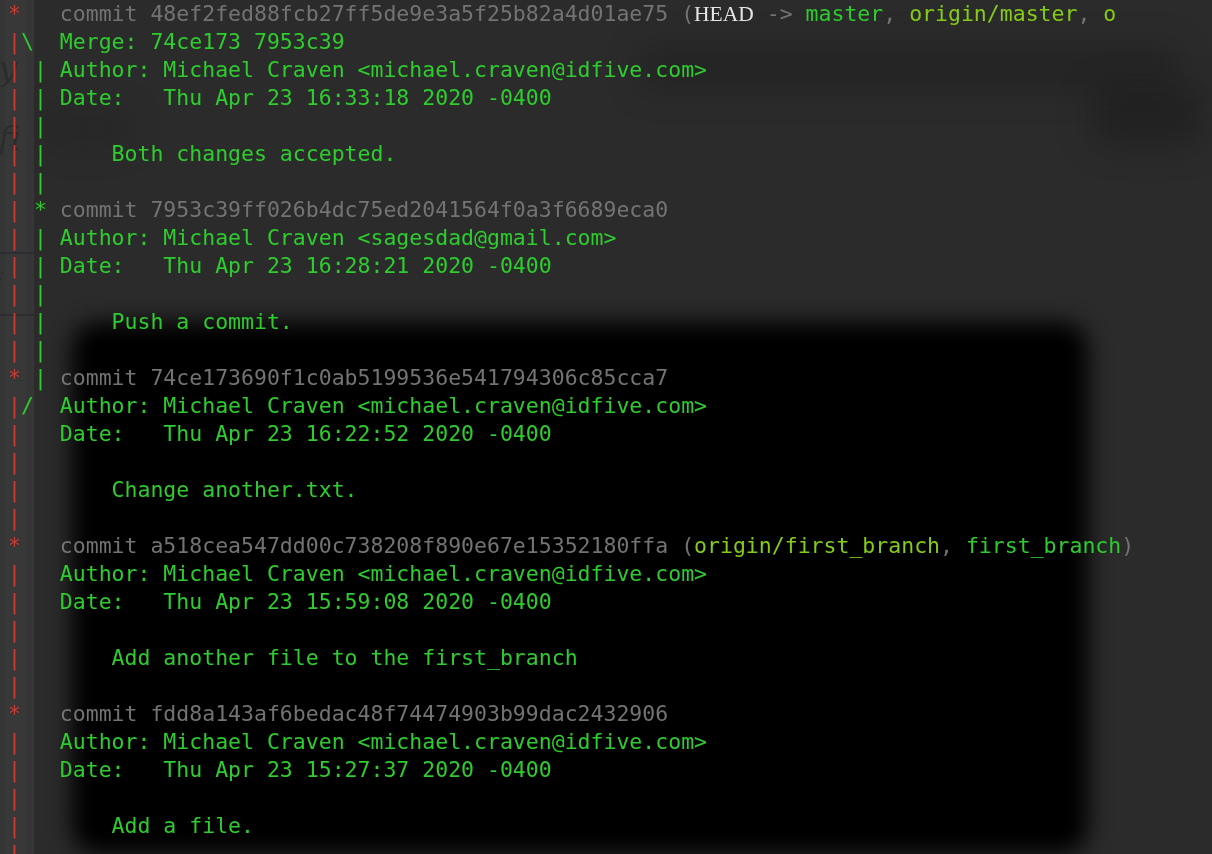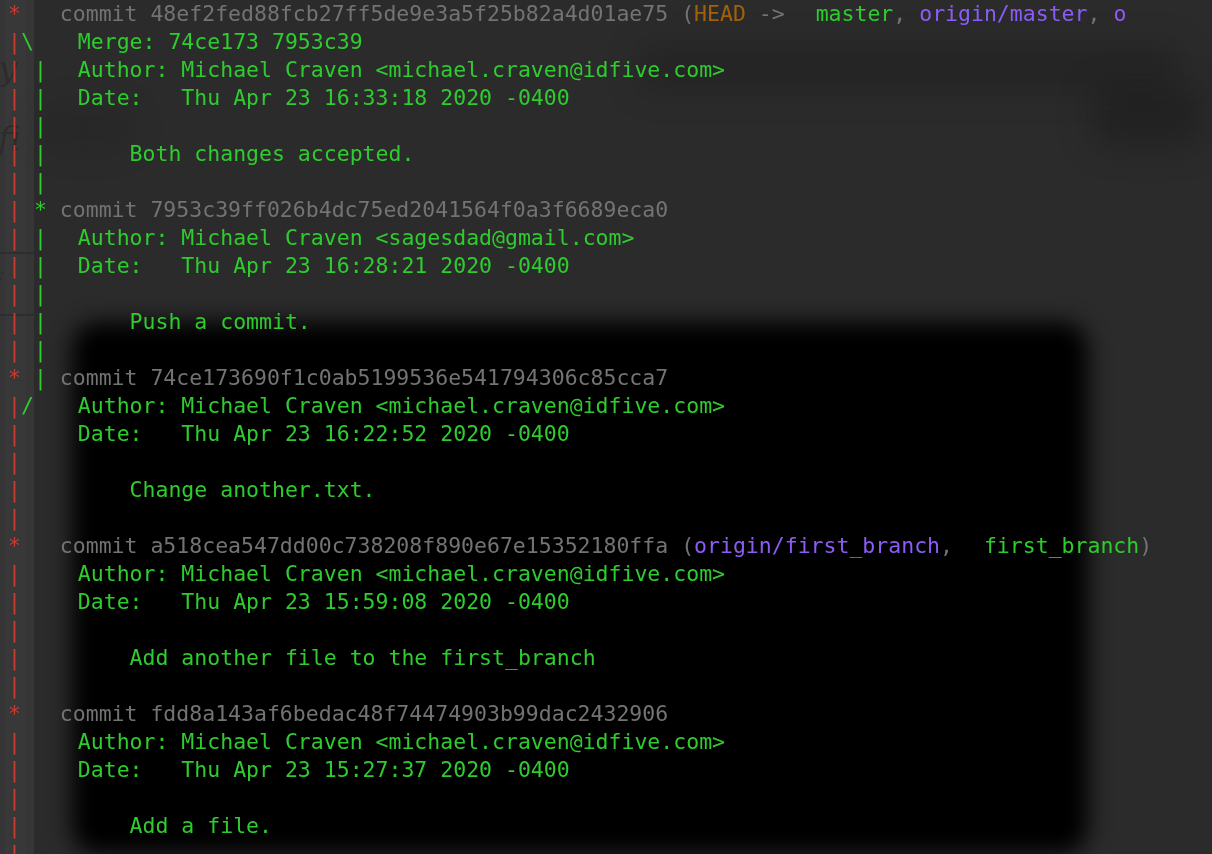--- a/index.html
+++ b/index.html
@@ -46,23 +46,23 @@
   
   .log{
     position:absolute;left:0;top:0;width:1212px;height:854px;
     font-size:21.5px;line-height:28px;letter-spacing:0px;
     white-space:pre;
   }
   .row{height:28px;padding-left:8px;}
 
   
   .c-hash   {color:#737373;}
-  .c-green  {color:#2ecc2e;margin-left:18px;}
-  .c-red    {color:#8b5cf6;}
-  .c-cyan   {color:#a16207;}
+  .c-green  {color:#2ecc2e;}
+  .c-red    {color:#84cc16;}
+  .c-cyan   {color:#e5e5e5;font-family:Liberation Serif, serif;}
   .g-red    {color:#cc3b32;}
   .g-green  {color:#2ecc2e;}
 </style>
 </head>
 <body>
 
 <div id="screen">
 
   <div class="bg-doc">
     <div class="hair" style="top:12px"></div>

